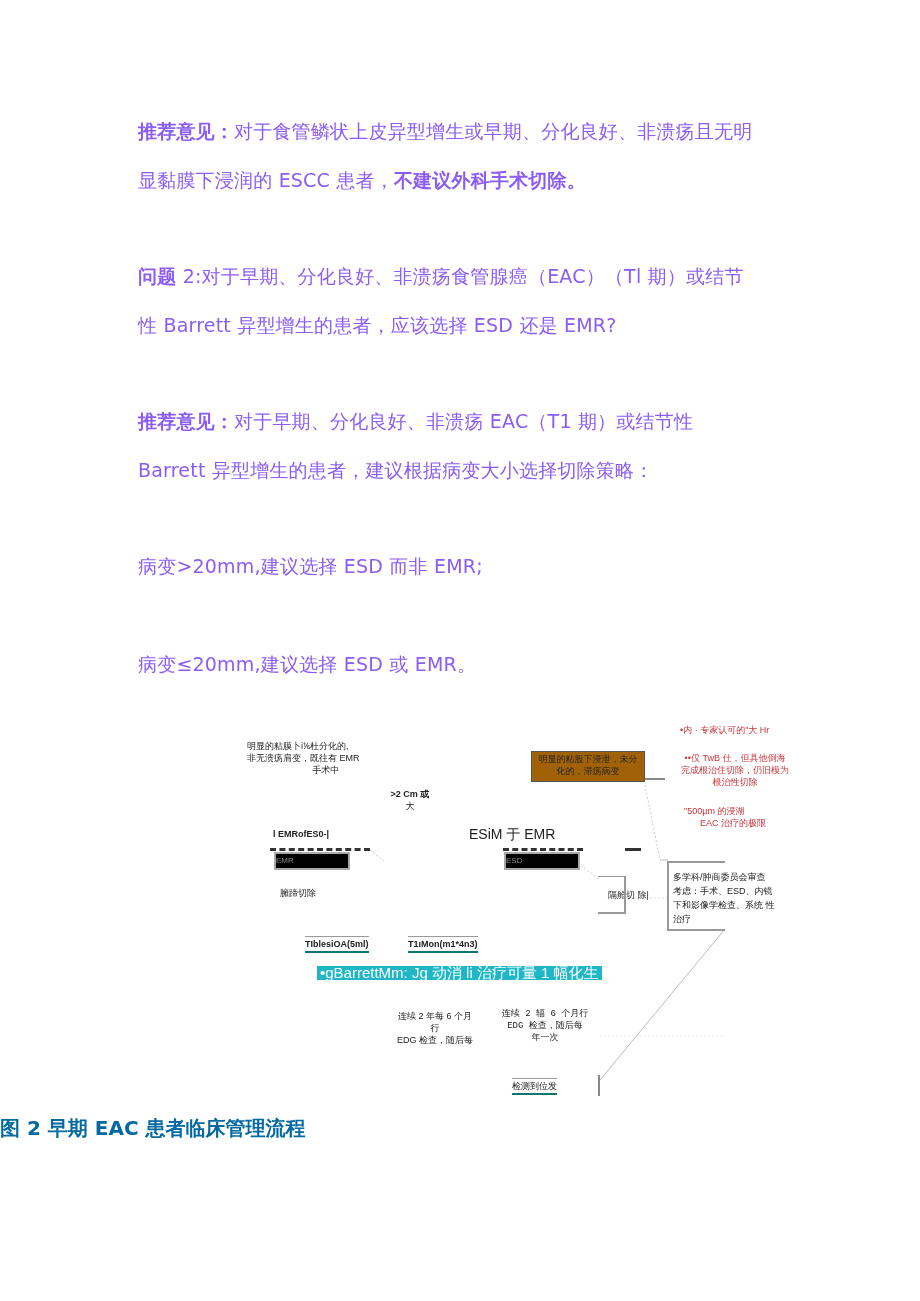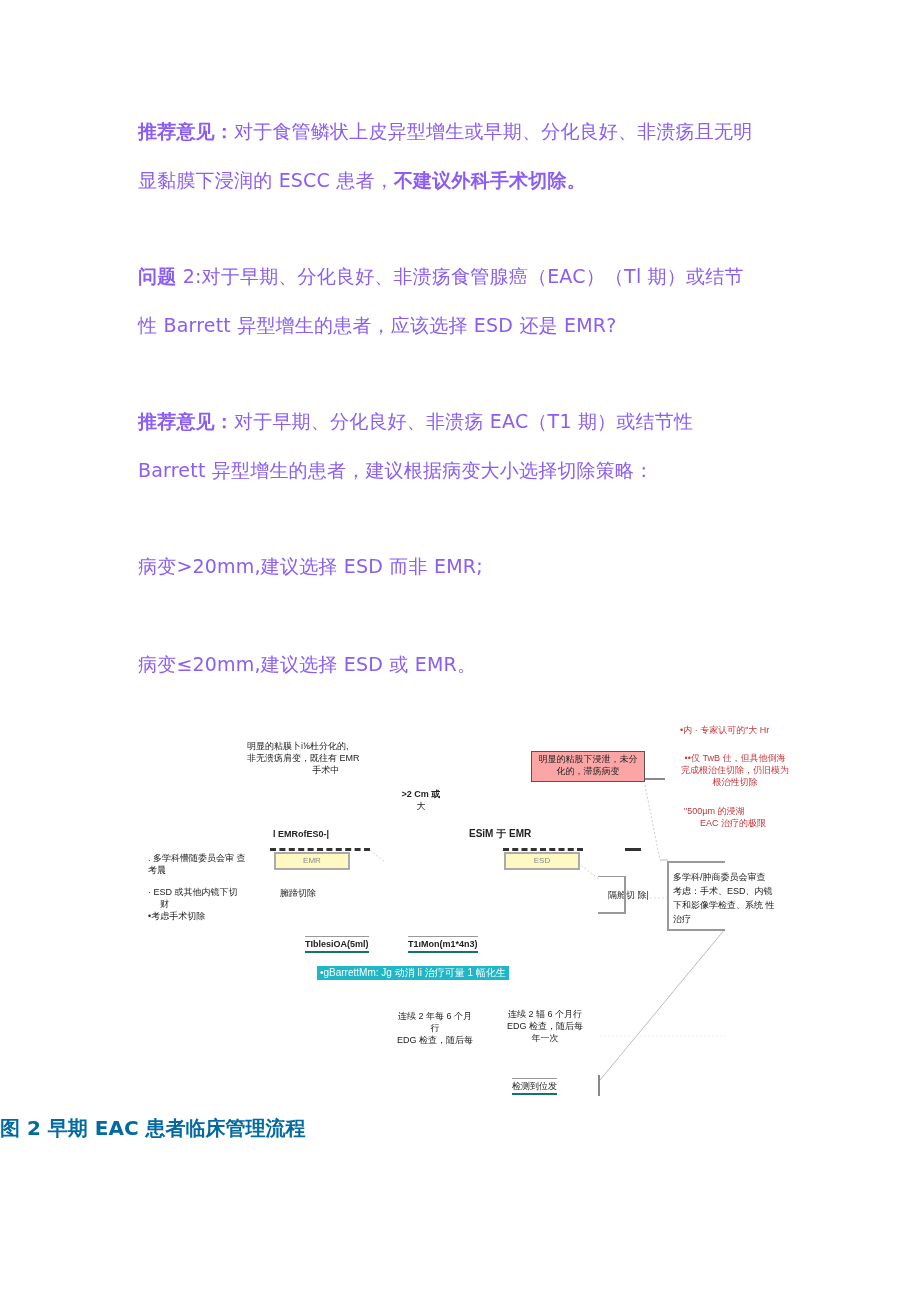--- a/index.html
+++ b/index.html
@@ -13,31 +13,31 @@
     }
     .para b { font-weight: bold; }
     .fig { position: absolute; left: 0; top: 0; width: 920px; height: 1301px; }
     .t {
       position: absolute; font-size: 9px; line-height: 12px; color: #222;
       white-space: nowrap; font-family: "Liberation Sans", sans-serif;
     }
     .center { text-align: center; }
     .red { color: #c8343a; }
     .box {
-      position: absolute; border: 1px solid #555; background: #fca5a5;
+      position: absolute; border: 1px solid #555; background: #a16207;
     }
     .dbox {
-      position: absolute; border: 2px solid #aaa; background: #fef9c3;
-      font-size: 8px; color: #888; text-align: center; font-family: "Liberation Sans", sans-serif;
+      position: absolute; border: 2px solid #aaa; background: #000000;
+      font-size: 8px; color: #888; font-family: "Liberation Sans", sans-serif;
     }
     .dash {
       position: absolute; height: 0; border-top: 3px dashed #333;
     }
     .hl {
-      position: absolute; background: #1fb6c6; color: #fff; font-size: 10px;
+      position: absolute; background: #1fb6c6; color: #fff; font-size: 15px;
       line-height: 14px; padding: 0 3px; white-space: nowrap; font-family: "Liberation Sans", sans-serif;
     }
     .uline { border-bottom: 2px solid #0f766e; border-top: 1px solid #999; padding: 1px 0; }
     .bracket {
       position: absolute; border: 2px solid #999;
     }
     .caption {
       position: absolute; left: 0; width: 920px; top: 1115px; text-align: left;
       font-size: 20px; font-weight: bold; color: #0369a1;
     }
@@ -76,42 +76,35 @@
     <div>明显的粘膜卜i⅙杜分化的,</div>
     <div>非无溃疡肩变，既往有 EMR</div>
     <div style="padding-left:45px;text-align:center;">手术中</div>
   </div>
 
   <div class="box t center" style="left:531px;top:751px;width:112px;height:28px;padding-top:1px;">
     <div>明显的粘股下浸泄，未分</div>
     <div>化的，滞疡病变</div>
   </div>
 
-  <div class="t center" style="left:391px;top:788px;width:60px;">
+  <div class="t center" style="left:380px;top:788px;width:60px;">
     <div style="font-weight:bold;">&gt;2 Cm 或</div>
     <div>大</div>
   </div>
 
   <div class="t" style="left:273px;top:828px;font-weight:bold;">l EMRofES0-|</div>
-  <div class="t" style="left:469px;top:828px;font-weight:bold;font-size:10px;text-align:center;">ESiM 于 EMR</div>
+  <div class="t" style="left:469px;top:828px;font-weight:normal;font-size:14px;text-align:center;">ESiM 于 EMR</div>
 
   <div class="dash" style="left:270px;top:848px;width:100px;"></div>
   <div class="dash" style="left:503px;top:848px;width:80px;"></div>
   <div class="dash" style="left:625px;top:848px;width:16px;border-top-style:solid;"></div>
 
   <div class="dbox" style="left:274px;top:852px;width:72px;height:14px;line-height:14px;">EMR</div>
   <div class="dbox" style="left:504px;top:852px;width:72px;height:14px;line-height:14px;">ESD</div>
 
-  <div class="t" style="left:148px;top:852px;">
-    <div>. 多学科懵随委员会审  查</div>
-    <div>考晨</div>
-    <div style="margin-top:10px;">· ESD 或其他内镜下切</div>
-    <div style="padding-left:12px;">财</div>
-    <div>•考虑手术切除</div>
-  </div>
 
   <div class="t" style="left:280px;top:887px;">臃蹄切除</div>
   <div class="t" style="left:592px;top:889px;margin-left:16px;">隔舱切  除|</div>
   <div class="bracket" style="left:598px;top:876px;width:26px;height:35px;border-left:none;border-top-width:1px;"></div>
 
   <div class="bracket" style="left:667px;top:861px;width:56px;height:66px;border-right:none;border-bottom-width:2px;"></div>
   <div class="t" style="left:673px;top:870px;line-height:14px;">
     <div>多学科/肿商委员会审查</div>
     <div>考虑：手术、ESD、内镜</div>
     <div>下和影像学检查、系统  性</div>
@@ -123,21 +116,21 @@
 
   <div class="hl" style="left:317px;top:966px;">•gBarrettMm: Jg 动消 li 治疗可量 1 幅化生</div>
 
 
   <div class="t center" style="left:390px;top:1010px;width:90px;">
     <div>连续 2 年每 6 个月</div>
     <div>行</div>
     <div>EDG 检查，随后每</div>
   </div>
 
-  <div class="t center" style="left:500px;top:1008px;width:90px;">
+  <div class="t center" style="left:500px;top:1008px;width:90px;font-family:Liberation Mono, monospace;">
     <div>连续 2 辐 6 个月行</div>
     <div>EDG 检查，随后每</div>
     <div>年一次</div>
   </div>
 
   <div class="t uline" style="left:512px;top:1078px;">检测到位发</div>
 
   <div class="t red" style="left:680px;top:724px;">•内 · 专家认可的"大 Hr</div>
   <div class="t red center" style="left:675px;top:752px;width:120px;">
     <div>••仅 TwB 仕，但具他倒海</div>

